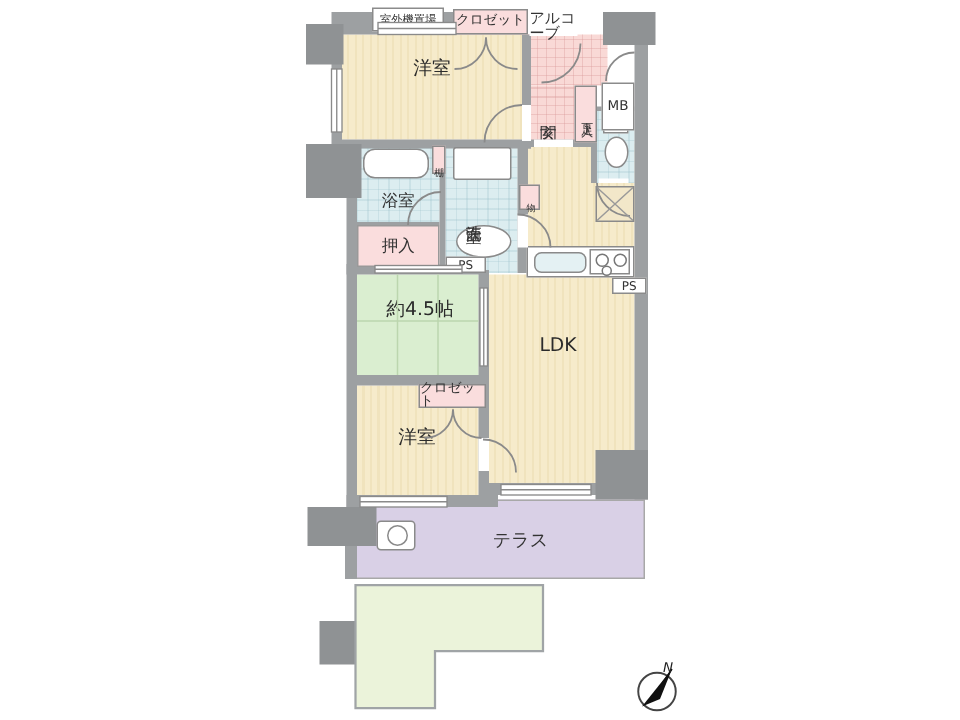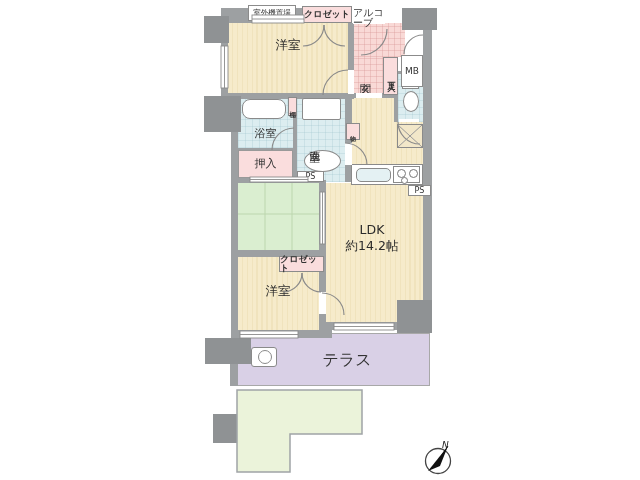--- a/index.html
+++ b/index.html
@@ -14,21 +14,21 @@
   .pinkflat{background:#fadddd;}
   .blue{background-color:#dcedf0;
         background-image:repeating-linear-gradient(0deg,rgba(150,190,200,.25) 0 1px,transparent 1px 7px),
                          repeating-linear-gradient(90deg,rgba(150,190,200,.25) 0 1px,transparent 1px 7px);}
   .green{background-color:#daeed0;}
   .terr{background:#d9d0e6;border:1px solid #a8a8a8;}
   .wall{background:#9da0a2;}
   .pillar{background:#8f9294;}
   
   .wbox{background:#fff;border:1px solid #8b8b8b;display:flex;align-items:center;justify-content:center;}
-  .pbox{background:#fadddd;border:1px solid #8b8b8b;display:flex;align-items:center;justify-content:center;font-weight:bold;}
+  .pbox{background:#fadddd;border:1px solid #8b8b8b;display:flex;align-items:center;justify-content:center;}
   .fix{background:#fff;border:1px solid #8a8a8a;}
   .lbl{display:flex;align-items:center;justify-content:center;color:#333;line-height:1;}
   .roomlbl{text-align:center;font-size:12.5px;color:#2b2b2b;line-height:1.3;}
   .vtext{writing-mode:vertical-rl;text-orientation:upright;letter-spacing:1px;}
   .wm{font-weight:bold;font-size:43px;color:#8a8a8a;opacity:.32;white-space:nowrap;
       letter-spacing:1px;z-index:50;pointer-events:none;}
   svg.overlay{left:0;top:0;z-index:40;pointer-events:none;}
   .z1{z-index:1}.z2{z-index:5}.z3{z-index:10}
   .stovec{position:absolute;border:1px solid #777;border-radius:50%;background:#fff;}
 </style>
@@ -102,31 +102,31 @@
   <div class="abs pinkflat z2" style="left:238px;top:150px;width:55px;height:28px;border:1px solid #999"></div>
   <div class="abs z3 lbl" style="left:240px;top:156px;width:51px;height:15px;font-size:11px">押入</div>
   <div class="abs wbox z3 lbl" style="left:297px;top:171px;width:27px;height:11px;font-size:8px">PS</div>
   <div class="abs wbox z3 lbl" style="left:408px;top:185px;width:23px;height:11px;font-size:8px">PS</div>
   <div class="abs pbox z3 lbl" style="left:279px;top:256px;width:45px;height:16px;font-size:9px">クロゼット</div>
 
   <div class="abs roomlbl z3" style="left:238px;top:37px;width:100px">
     <div>洋室</div>
   </div>
   <div class="abs roomlbl z3" style="left:230px;top:198px;width:100px">
+    <div>約4.5帖</div>
   </div>
   <div class="abs roomlbl z3" style="left:322px;top:222px;width:100px">
     <div>LDK</div>
-    <div>約14.2帖</div>
   </div>
   <div class="abs roomlbl z3" style="left:228px;top:283px;width:100px">
     <div>洋室</div>
   </div>
   <div class="abs z3 lbl" style="left:240px;top:126px;width:51px;height:14px;font-size:11px">浴室</div>
   <div class="abs z3 lbl vtext" style="left:307px;top:112px;width:16px;height:62px;font-size:10.5px">洗面室</div>
-  <div class="abs z3 lbl" style="left:317px;top:352px;width:60px;height:16px;font-size:16px">テラス</div>
+  <div class="abs z3 lbl" style="left:317px;top:352px;width:60px;height:16px;font-size:12px">テラス</div>
   <div class="abs z3 lbl" style="left:267px;top:402px;width:60px;height:16px;font-size:12.5px">専用庭</div>
 
   <svg class="abs overlay" width="640" height="480" viewBox="0 0 640 480">
 
     <polygon points="237,390 362,390 362,434 290,434 290,472 237,472" fill="#ebf3da" stroke="#a0a4a6" stroke-width="1.5"></polygon>
 
     <path d="M265,183 V250 M292,183 V250 M238,214 H319" stroke="#bcd6ae" stroke-width="1" fill="none"></path>
 
     <g stroke="#8a8a8a" stroke-width="0.9">
       <rect x="252" y="15" width="52" height="8" fill="#fff"></rect>

